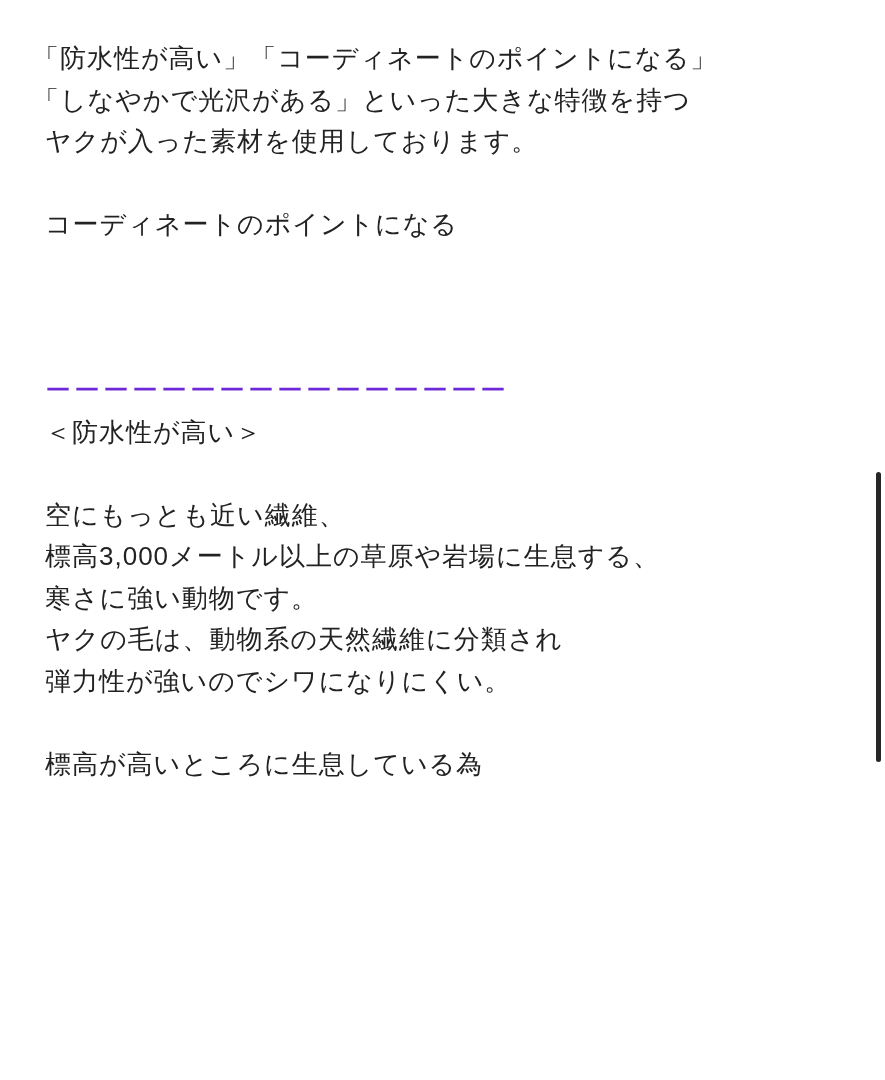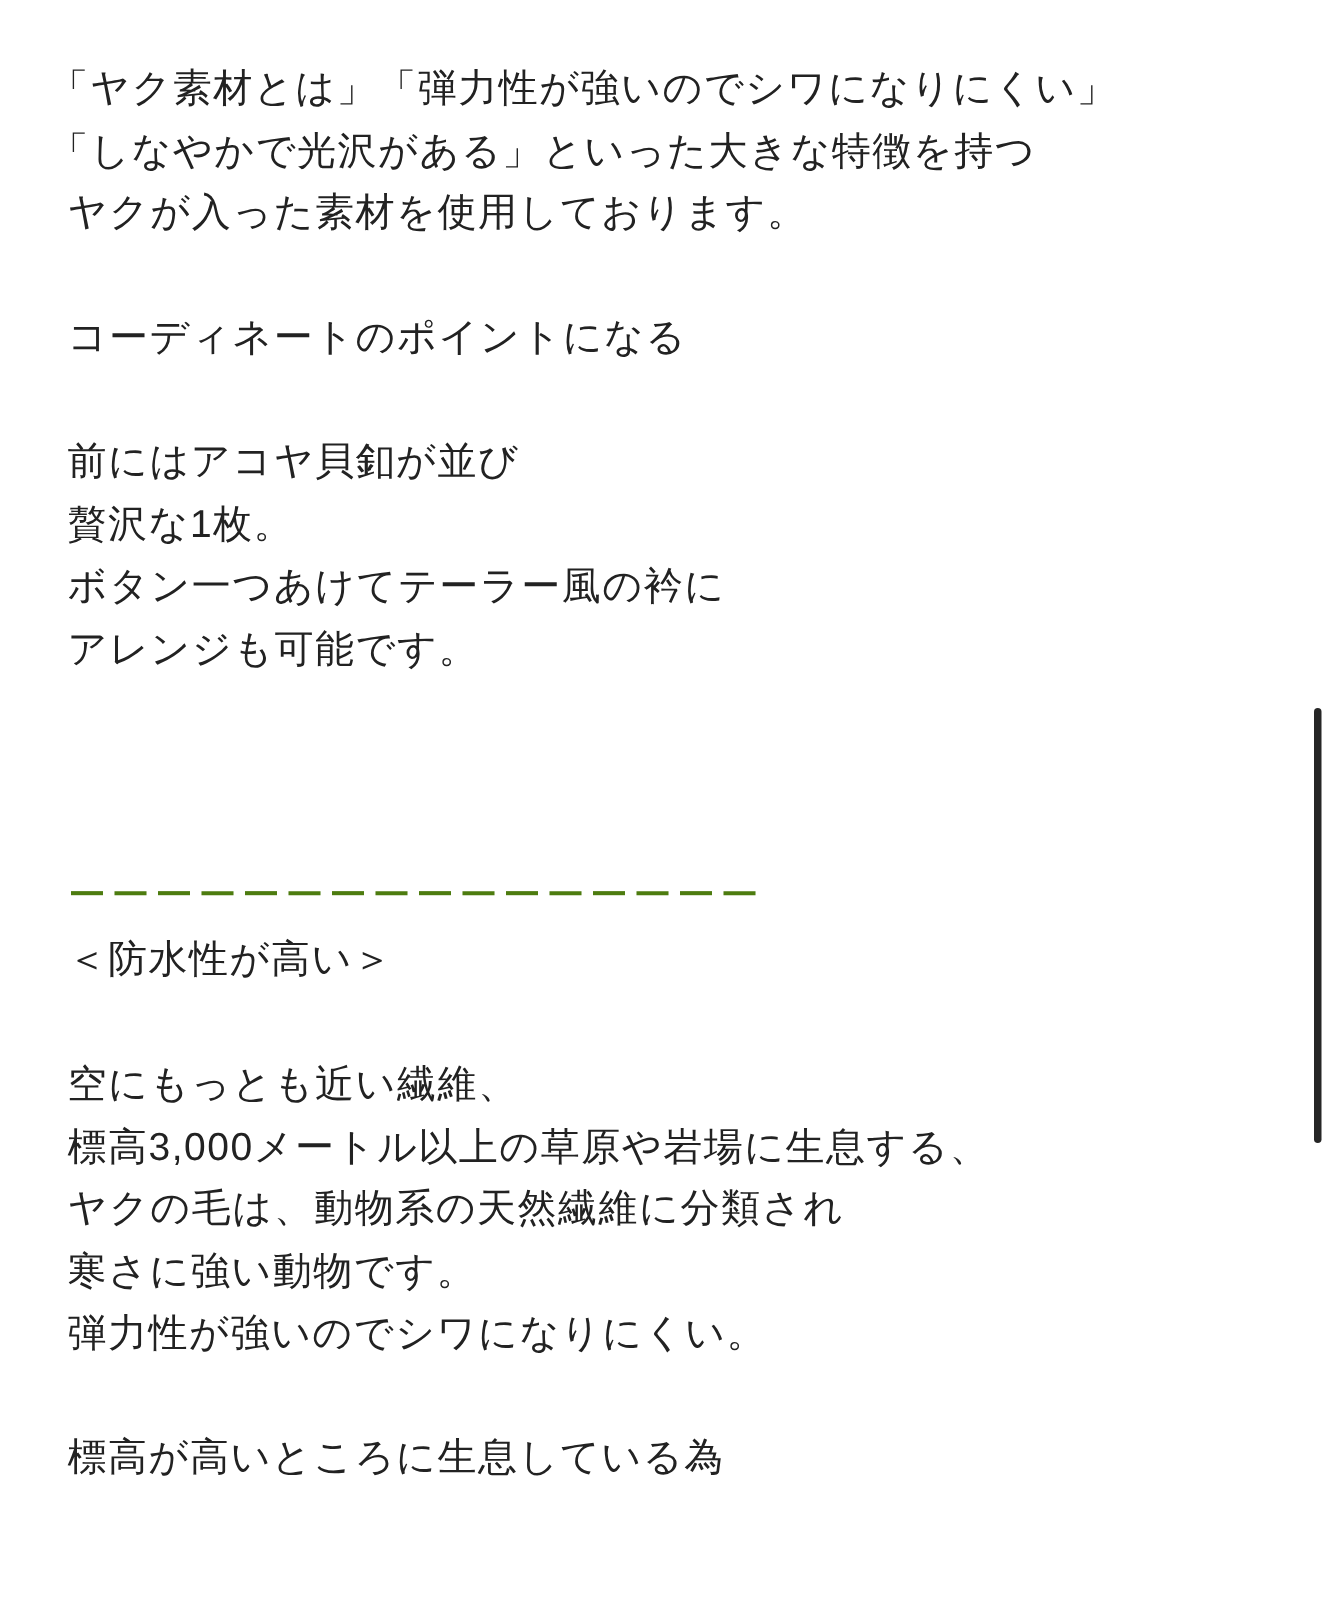--- a/index.html
+++ b/index.html
@@ -34,69 +34,62 @@
     margin-bottom: 12px;
   }
   .para .line {
     display: block;
     white-space: pre;
   }
   .para.section-head {
     margin-top: 83px;         
   }
   .divider-line {
-    color: #4d7c0f;
+    color: #6d28d9;
     letter-spacing: 3px;
-    font-family: Liberation Mono, monospace;
   }
   .bracket-line {
     margin-left: -12px;       
   }
   .scrollbar-thumb {
     position: absolute;
     right: 4px;
     top: 472px;
     width: 5px;
     height: 290px;
     border-radius: 3px;
     background: #262626;
   }
 </style>
 </head>
 <body>
 
 <div class="content">
 
   <div class="para">
-    <span class="line bracket-line">「ヤク素材とは」「弾力性が強いのでシワになりにくい」</span>
+    <span class="line bracket-line">「防水性が高い」「コーディネートのポイントになる」</span>
     <span class="line bracket-line">「しなやかで光沢がある」といった大きな特徴を持つ</span>
     <span class="line">ヤクが入った素材を使用しております。</span>
   </div>
 
   <div class="para">
     <span class="line">コーディネートのポイントになる</span>
   </div>
 
-  <div class="para">
-    <span class="line">前にはアコヤ貝釦が並び</span>
-    <span class="line">贅沢な1枚。</span>
-    <span class="line">ボタン一つあけてテーラー風の衿に</span>
-    <span class="line">アレンジも可能です。</span>
-  </div>
 
   <div class="para section-head">
     <span class="line divider-line">ーーーーーーーーーーーーーーーー</span>
     <span class="line">＜防水性が高い＞</span>
   </div>
 
   <div class="para">
     <span class="line">空にもっとも近い繊維、</span>
     <span class="line">標高3,000メートル以上の草原や岩場に生息する、</span>
+    <span class="line">寒さに強い動物です。</span>
     <span class="line">ヤクの毛は、動物系の天然繊維に分類され</span>
-    <span class="line">寒さに強い動物です。</span>
     <span class="line">弾力性が強いのでシワになりにくい。</span>
   </div>
 
   <div class="para">
     <span class="line">標高が高いところに生息している為</span>
   </div>
 
 </div>
 
 <div class="scrollbar-thumb"></div>

